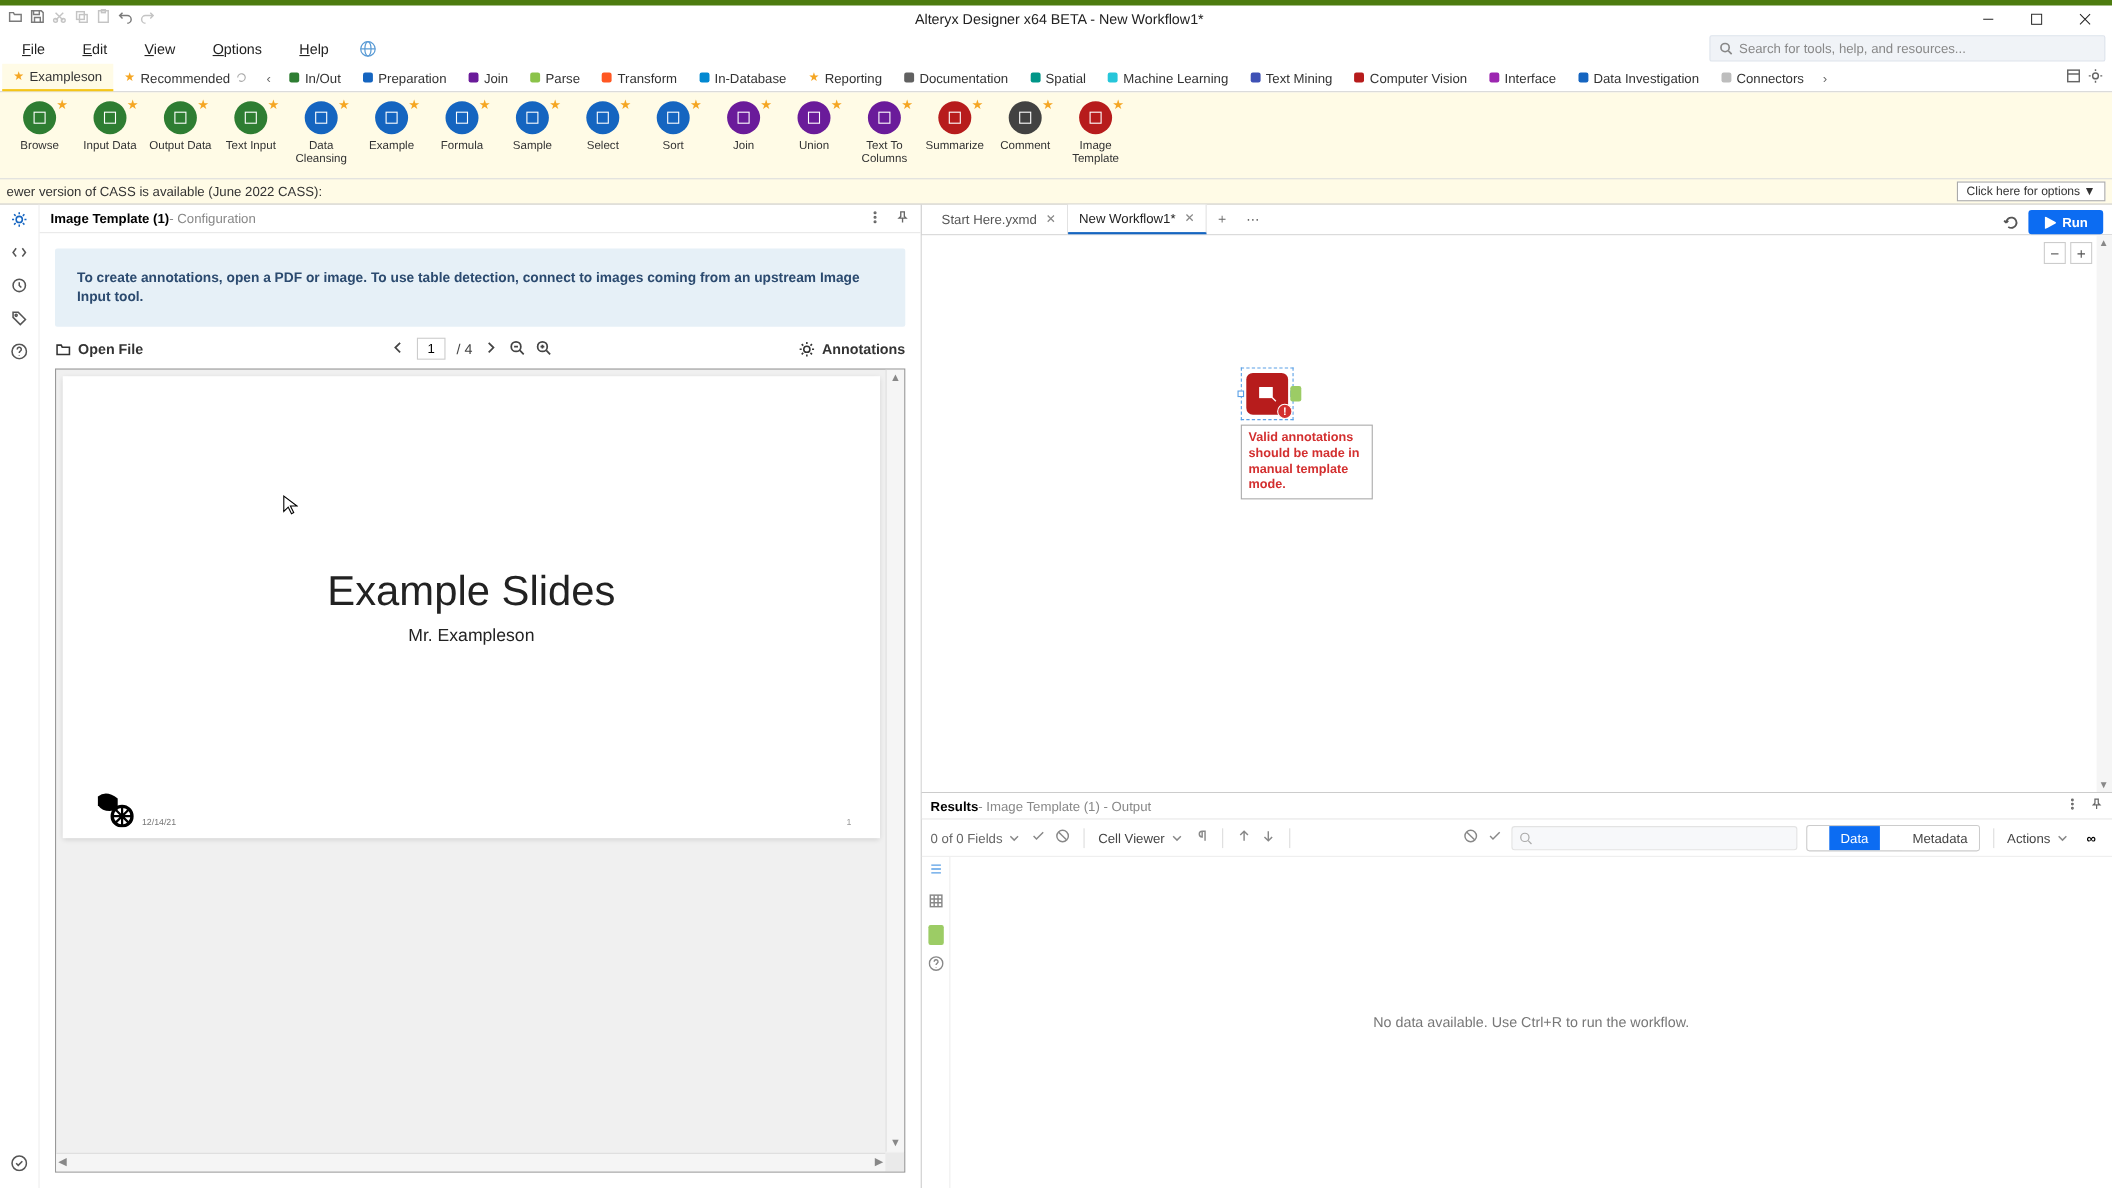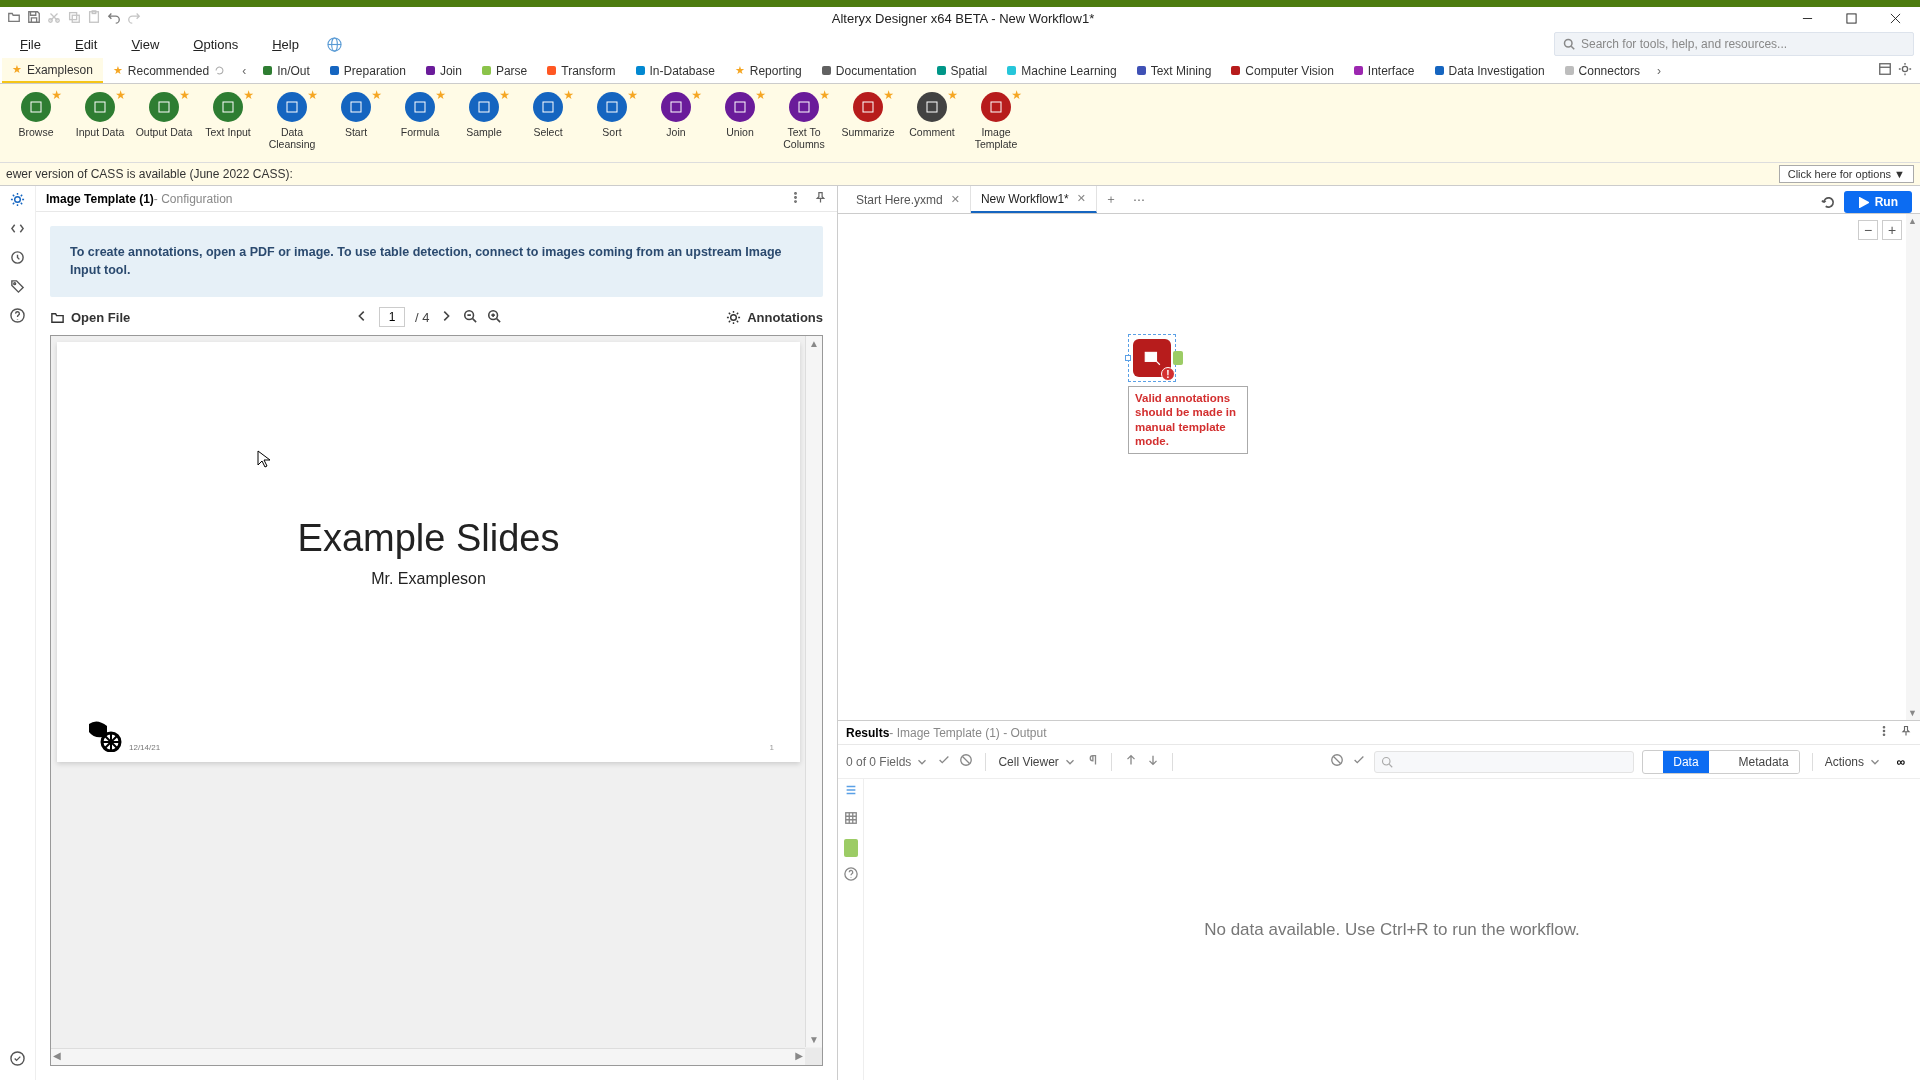--- a/index.html
+++ b/index.html
@@ -1,19 +1,19 @@
 <!DOCTYPE html>
 <html><head>
 <meta charset="utf-8">
 <style>
 * { margin: 0; padding: 0; box-sizing: border-box; font-family: "Segoe UI", Arial, sans-serif; }
 body { background: #fff; overflow: hidden; width: 1920px; height: 1080px; }
 
 
-.titlebar { height: 30px; display: flex; align-items: center; border-top: 7px solid #4d7c0f; background: #fff; padding: 0 3px; }
+.titlebar { height: 30px; display: flex; align-items: center; border-top: 5px solid #4d7c0f; background: #fff; padding: 0 3px; }
 .titlebar-left { display: flex; gap: 6px; align-items: center; padding-left: 4px; }
 .titlebar-left svg { width: 14px; height: 14px; stroke: #7a7a7a; fill: none; stroke-width: 1.5; }
 .titlebar-left .dim svg { stroke: #c4c4c4; }
 .titlebar-title { flex: 1; text-align: center; font-size: 13px; color: #222; }
 .titlebar-right { display: flex; }
 .titlebar-right div { width: 44px; height: 30px; display: flex; align-items: center; justify-content: center; }
 .titlebar-right svg { width: 11px; height: 11px; stroke: #222; fill: none; stroke-width: 1; }
 
 
 .menubar { height: 28px; display: flex; align-items: center; padding: 0 6px; gap: 6px; }
@@ -146,21 +146,21 @@
 .pill .off { background: #fff; color: #444; }
 .actions-dd { display: flex; align-items: center; gap: 4px; color: #444; }
 .three-link { width: 22px; height: 16px; display: flex; align-items: center; justify-content: center; }
 .res-search { width: 260px; height: 22px; background: #f7f8fa; border: 1px solid #e3e3e3; border-radius: 3px; display: flex; align-items: center; padding: 0 6px; }
 .res-search svg { width: 12px; height: 12px; stroke: #aaa; }
 
 .results-body { flex: 1; display: flex; }
 .results-gutter { width: 26px; display: flex; flex-direction: column; align-items: center; padding-top: 4px; gap: 10px; border-right: 1px solid #eee; }
 .results-gutter svg { width: 14px; height: 14px; stroke: #888; fill: none; stroke-width: 1.5; }
 .results-gutter .out-anchor { width: 14px; height: 18px; background: #9ccc65; border-radius: 2px; }
-.results-empty { flex: 1; display: flex; align-items: center; justify-content: center; color: #777; font-size: 17px; }
+.results-empty { flex: 1; display: flex; align-items: center; justify-content: center; color: #777; font-size: 13px; }
 
 </style>
 </head>
 <body>
 
 <div class="titlebar">
   <div class="titlebar-left">
     <span><svg viewBox="0 0 16 16">
           <path d="M2 4h4l1 2h7v7H2z"></path>
         </svg></span>
@@ -360,21 +360,21 @@
       </div>
       <div class="tool-label">Data Cleansing</div>
     </div>
     <div class="tool">
       <span class="star">★</span>
       <div class="tool-icon c-blue">
         <svg viewBox="0 0 16 16">
           <rect x="3" y="3" width="10" height="10" fill="none"></rect>
         </svg>
       </div>
-      <div class="tool-label">Start</div>
+      <div class="tool-label">Example</div>
     </div>
     <div class="tool">
       <span class="star">★</span>
       <div class="tool-icon c-blue">
         <svg viewBox="0 0 16 16">
           <rect x="3" y="3" width="10" height="10" fill="none"></rect>
         </svg>
       </div>
       <div class="tool-label">Formula</div>
     </div>

